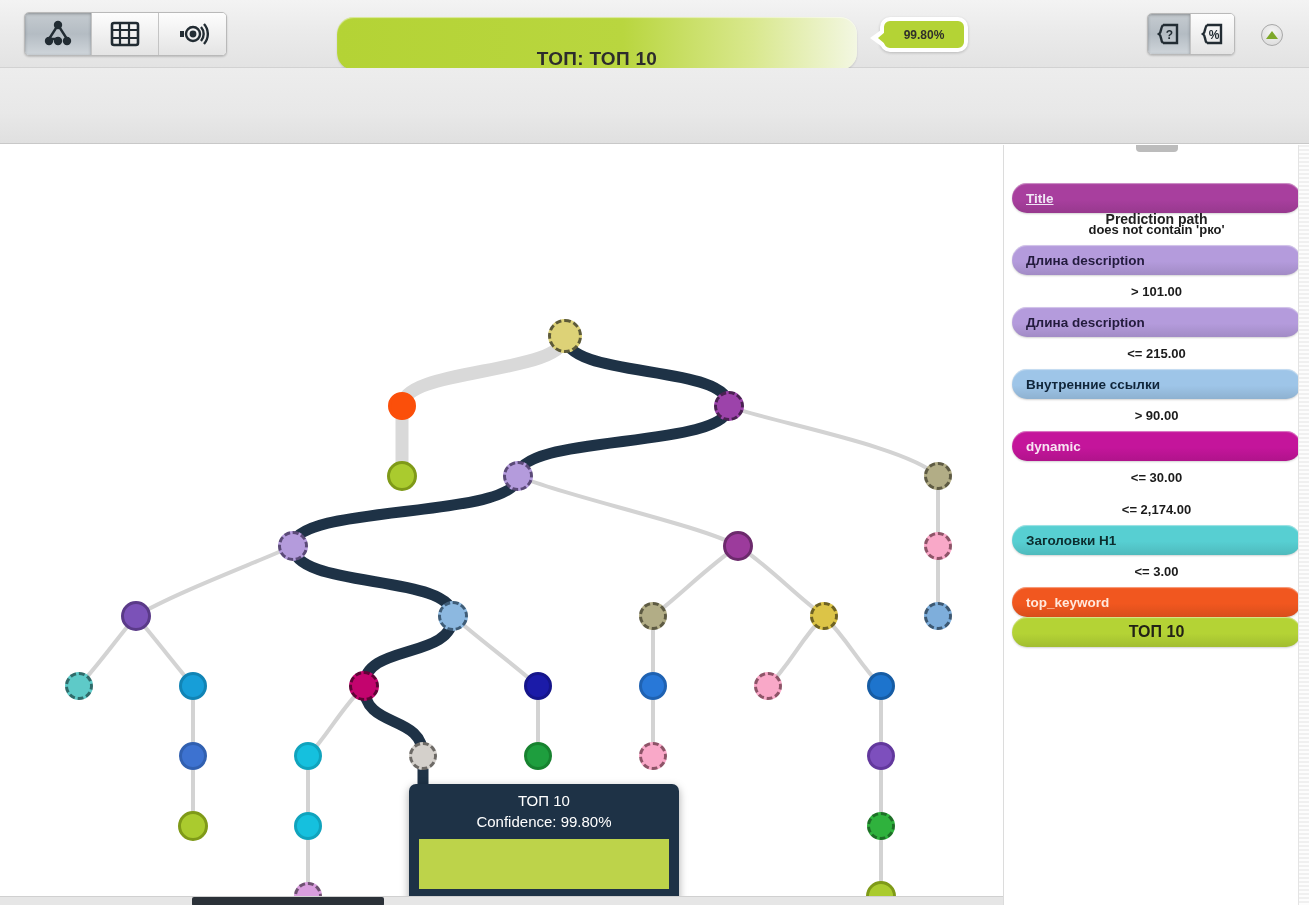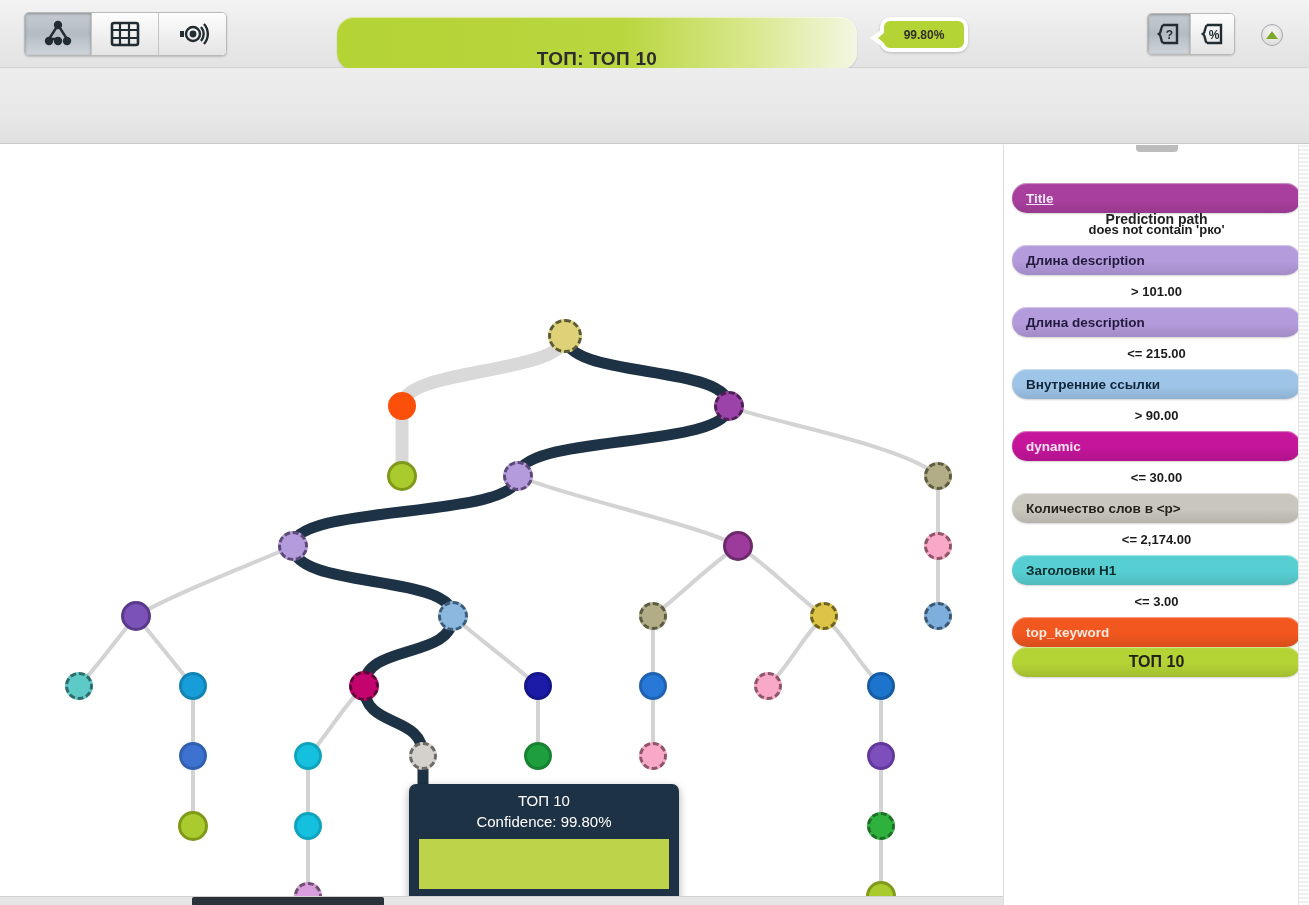--- a/index.html
+++ b/index.html
@@ -485,23 +485,20 @@
         </div>
         <div class="cond">&lt;= 215.00</div>
         <div class="pill" style="background: linear-gradient(rgb(158, 197, 232) 0%, rgb(158, 197, 232) 55%, rgba(0, 0, 0, 0.1) 100%) rgb(158, 197, 232); color: rgb(16, 37, 58);">
           <span>Внутренние ссылки</span>
         </div>
         <div class="cond">&gt; 90.00</div>
         <div class="pill" style="background: linear-gradient(rgb(196, 21, 155) 0%, rgb(196, 21, 155) 55%, rgba(0, 0, 0, 0.1) 100%) rgb(196, 21, 155); color: rgb(247, 227, 242);">
           <span>dynamic</span>
         </div>
         <div class="cond">&lt;= 30.00</div>
-        <div class="pill" style="background: linear-gradient(rgb(201, 199, 189) 0%, rgb(201, 199, 189) 55%, rgba(0, 0, 0, 0.1) 100%) rgb(201, 199, 189); color: rgb(36, 36, 28);">
-          <span>Количество слов в &lt;p&gt;</span>
-        </div>
         <div class="cond">&lt;= 2,174.00</div>
         <div class="pill" style="background: linear-gradient(rgb(87, 207, 210) 0%, rgb(87, 207, 210) 55%, rgba(0, 0, 0, 0.1) 100%) rgb(87, 207, 210); color: rgb(12, 45, 46);">
           <span>Заголовки H1</span>
         </div>
         <div class="cond">&lt;= 3.00</div>
         <div class="pill" style="background: linear-gradient(rgb(241, 87, 31) 0%, rgb(241, 87, 31) 55%, rgba(0, 0, 0, 0.1) 100%) rgb(241, 87, 31); color: rgb(255, 232, 221);">
           <span>top_keyword</span>
         </div>
         <div class="pill center" style="background: linear-gradient(rgb(180, 211, 53) 0%, rgb(180, 211, 53) 55%, rgba(0, 0, 0, 0.1) 100%) rgb(180, 211, 53); color: rgb(34, 34, 22);">
           <span>ТОП 10</span>

